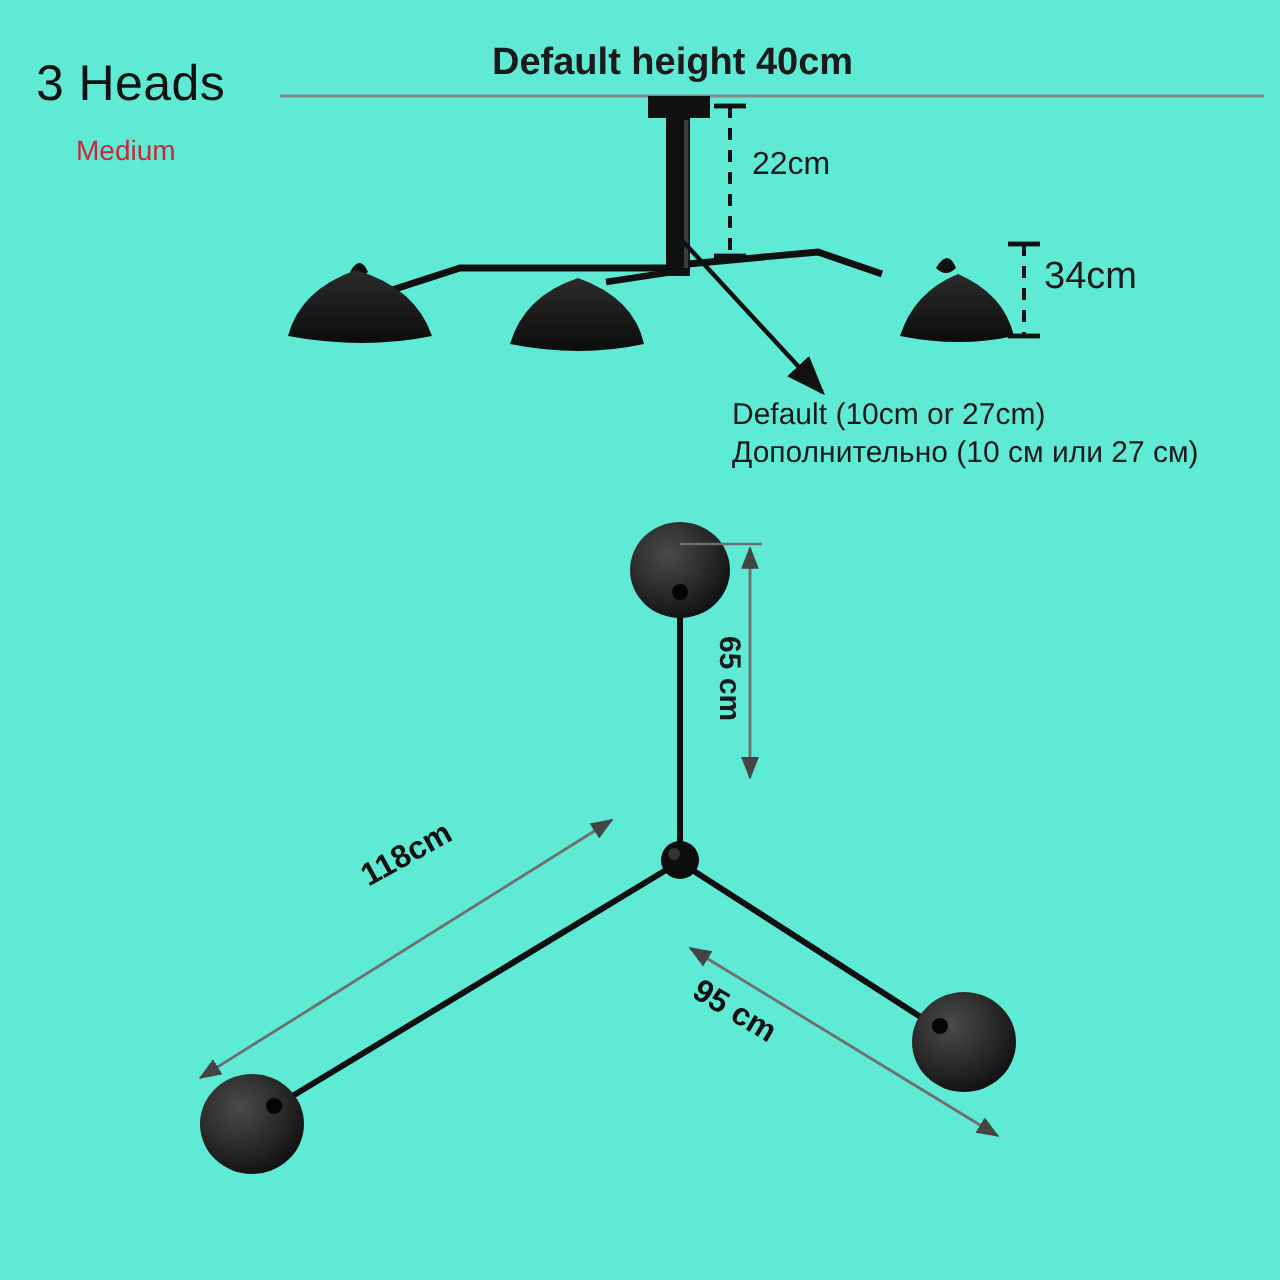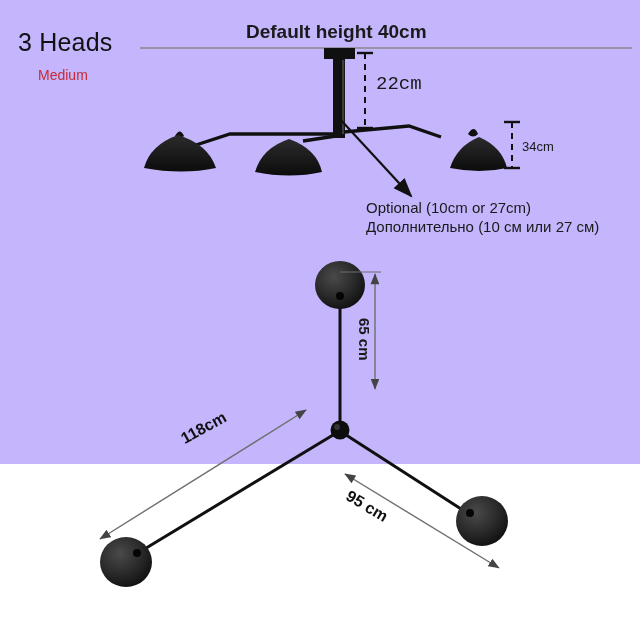--- a/index.html
+++ b/index.html
@@ -11,22 +11,22 @@
     width: 640px;
     height: 640px;
     font-family: "Liberation Sans", sans-serif;
     color: #111111;
     overflow: hidden;
     position: relative;
   }
   #stage {
     position: relative;
     width: 640px;
-    height: 464px;
-    background: #c4b5fd;
+    height: 640px;
+    background: #5eead4;
   }
   #diagram-svg {
     position: absolute;
     left: 0;
     top: 0;
     width: 640px;
     height: 640px;
   }
   .txt {
     position: absolute;
@@ -49,28 +49,27 @@
   #default-height-label {
     left: 246px;
     top: 21px;
     font-size: 19px;
     color: #1a1a1a;
     font-weight: bold;
   }
   #dim-22-label {
     left: 376px;
     top: 74px;
-    font-size: 19px;
-    color: #1a1a1a;
-    font-family: Liberation Mono, monospace;
+    font-size: 16px;
+    color: #1a1a1a;
   }
   #dim-34-label {
     left: 522px;
-    top: 140px;
-    font-size: 13px;
+    top: 128px;
+    font-size: 19px;
     color: #1a1a1a;
   }
   #optional-en {
     left: 366px;
     top: 200px;
     font-size: 15px;
     color: #1a1a1a;
   }
   #optional-ru {
     left: 366px;
@@ -214,21 +213,21 @@
   <div class="txt" id="heads-title">3 Heads</div>
 
   <div class="txt" id="size-label">Medium</div>
 
   <div class="txt" id="default-height-label">Default height 40cm</div>
 
   <div class="txt" id="dim-22-label">22cm</div>
 
   <div class="txt" id="dim-34-label">34cm</div>
 
-  <div class="txt" id="optional-en">Optional (10cm or 27cm)</div>
+  <div class="txt" id="optional-en">Default (10cm or 27cm)</div>
 
   <div class="txt" id="optional-ru">Дополнительно (10 см или 27 см)</div>
 
   <div class="txt" id="dim-65-label">65 cm</div>
 
   <div class="txt" id="dim-118-label">118cm</div>
 
   <div class="txt" id="dim-95-label">95 cm</div>
 
 </div>

